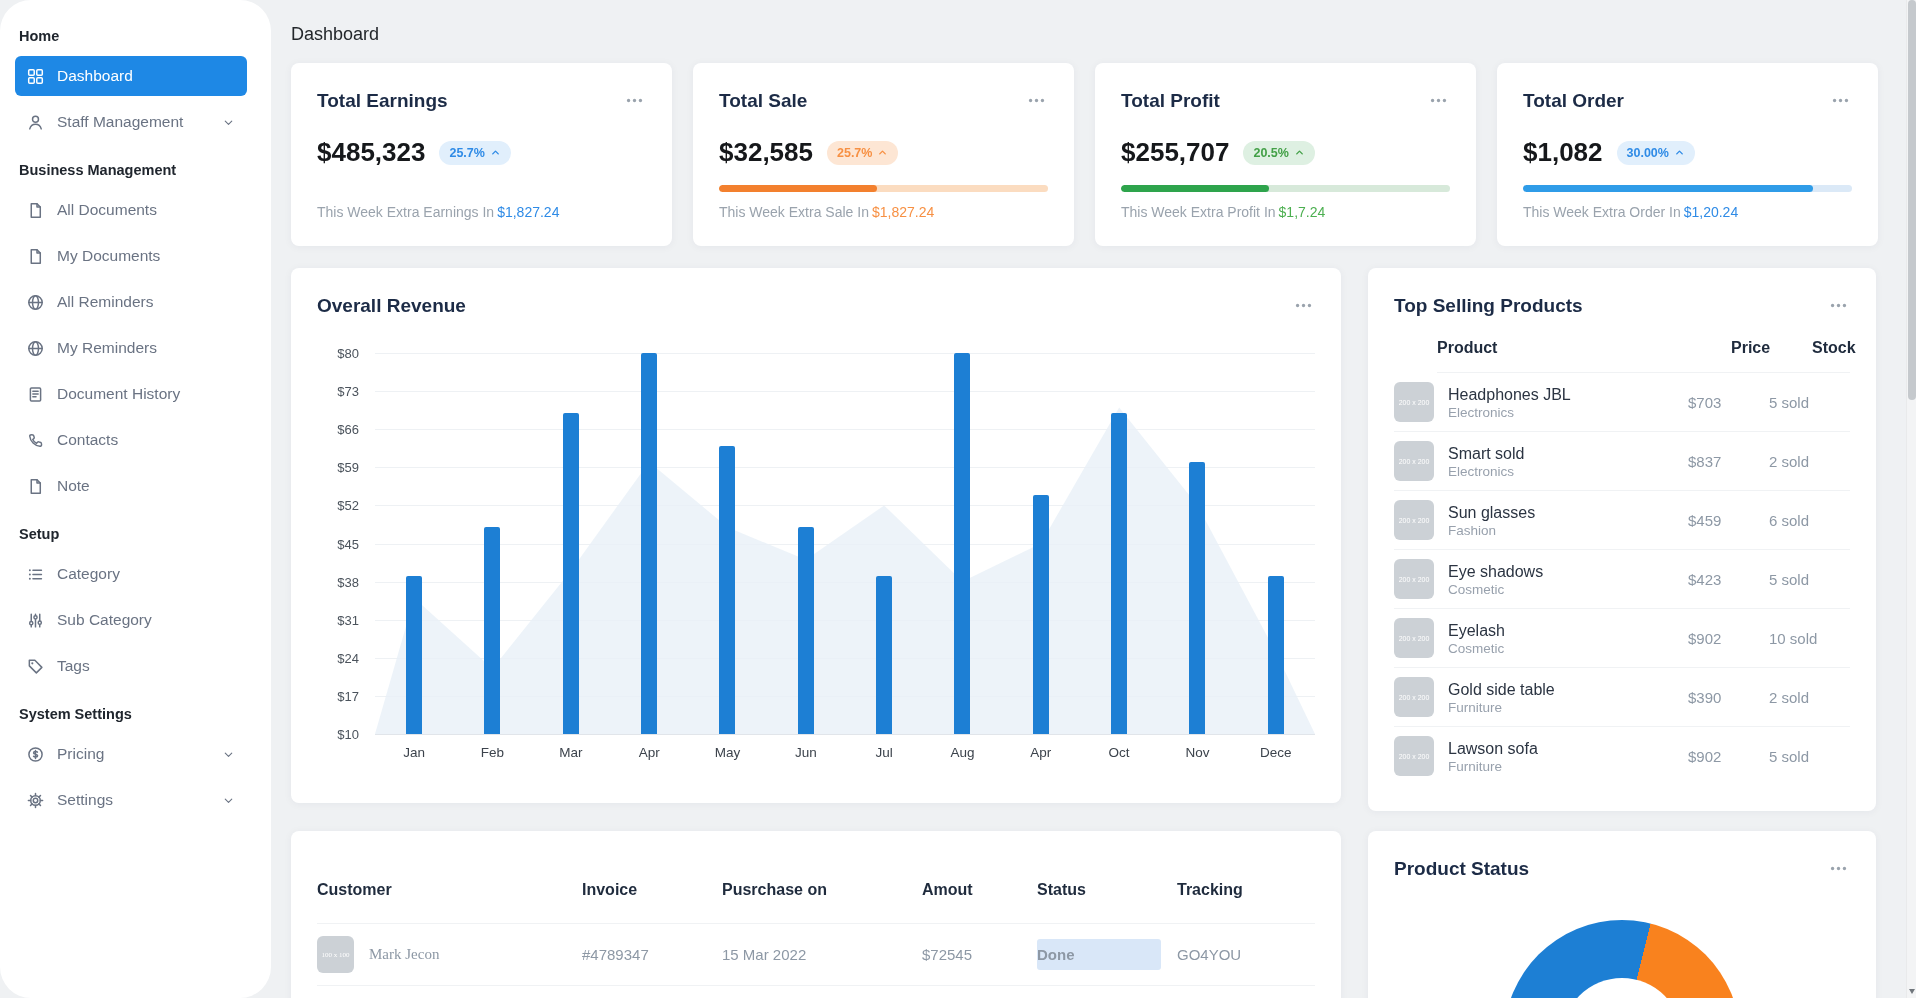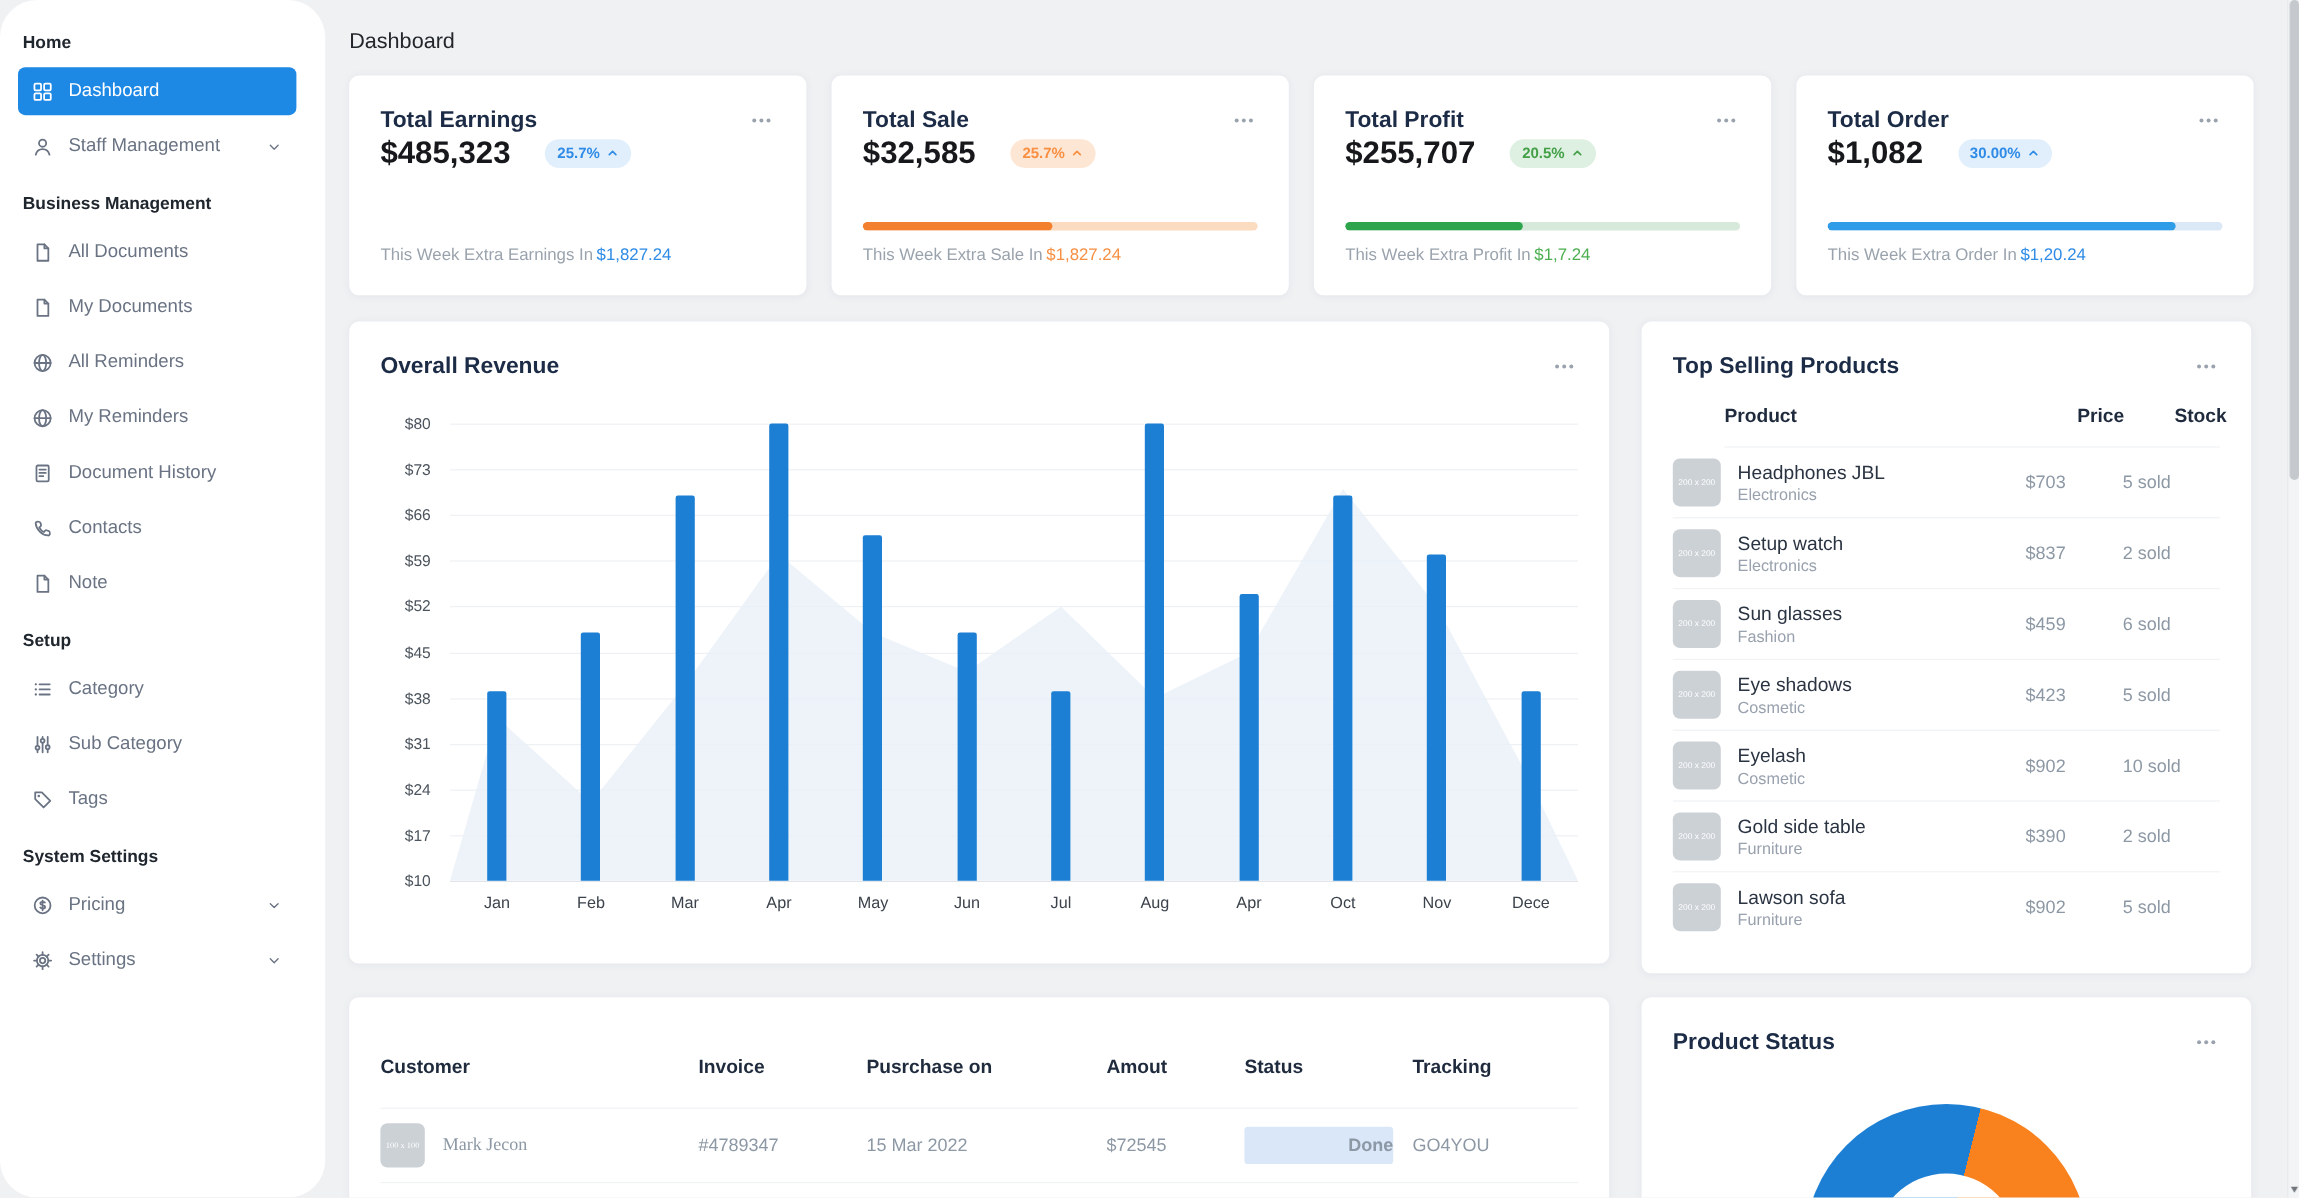--- a/index.html
+++ b/index.html
@@ -25,21 +25,21 @@
   .content { width:1587px; }
   .card { background:#fff; border-radius:8px; box-shadow:0 1px 8px rgba(25,40,70,.05); padding:26px; }
   .card-head { display:flex; justify-content:space-between; align-items:center; }
   .card-head h2 { font-size:19px; font-weight:600; color:#1c2b46; }
   .dots { background:none; border:none; color:#9aa3ad; cursor:pointer; padding:2px; }
   .dots .ic { width:19px; height:19px; stroke:none; fill:currentColor; }
   
   .stats-row { display:flex; gap:21px; }
   .stat-card { width:438px; height:183px; display:flex; flex-direction:column; }
   .stat-title { font-size:19px; font-weight:600; color:#1c2b46; }
-  .value-row { display:flex; align-items:center; gap:29px; margin-top:0; }
+  .value-row { display:flex; align-items:center; gap:14px; margin-top:25px; }
   .stat-value { font-size:26px; font-weight:700; color:#16181b; }
   .badge { display:inline-flex; align-items:center; gap:5px; font-size:12.5px; font-weight:700;
            border-radius:12px; padding:5px 10px; }
   .badge .ic { width:11px; height:11px; stroke-width:2; }
   .b-blue   { background:#e1effc; color:#2f8be6; }
   .b-orange { background:#fde6d4; color:#f79043; }
   .b-green  { background:#def0e2; color:#43a047; }
   .spacer { flex:1; }
   .progress { height:7px; border-radius:4px; overflow:hidden; }
   .progress .fill { height:100%; border-radius:4px; }
@@ -82,21 +82,21 @@
   .orders-card { width:1050px; height:480px; }
   .ord-head { display:grid; grid-template-columns:265px 140px 200px 115px 140px 1fr; font-size:16px;
               font-weight:600; color:#1f2b3d; margin-top:24px; padding-bottom:24px; border-bottom:1px solid #f0f2f4; }
   .ord-row { display:grid; grid-template-columns:265px 140px 200px 115px 140px 1fr; align-items:center;
              padding:12px 0; border-bottom:1px solid #f0f2f4; }
   .ord-cust { display:flex; align-items:center; gap:15px;font-family:Liberation Serif, serif; }
   .avatar { width:37px; height:37px; border-radius:6px; background:#ccd1d6; color:#fff; font-size:7px;
             display:flex; align-items:center; justify-content:center; flex-shrink:0; }
   .ord-row span, .ord-name { font-size:15px; color:#8d98a5; }
   .status-pill { display:inline-block; background:#d9e7f8; color:#2d6cb5; font-size:13px; font-weight:700;
-                 padding:7px 0; width:124px; text-align:right; border-radius:3px; }
+                 padding:7px 0; width:124px; text-align:left; border-radius:3px; }
   
   .status-card { width:508px; height:480px; }
   .donut { width:236px; height:236px; border-radius:50%; margin:40px auto 0; position:relative; }
   .donut::after { content:""; position:absolute; inset:58px; background:#fff; border-radius:50%; }
   
   .scrollbar { position:fixed; top:0; right:0; width:10px; height:998px; background:#f3f4f5; border-left:1px solid #e9eaeb; }
   .scroll-thumb { position:absolute; top:0; left:1px; width:8px; height:400px; background:#c5c9cd; border-radius:4px; }
   .scroll-down { position:absolute; bottom:2px; left:0; width:10px; height:10px; display:flex; align-items:center; justify-content:center; }
   .scroll-down .tri { width:0; height:0; border-left:3px solid transparent; border-right:3px solid transparent; border-top:5px solid #70767c; }
 </style>
@@ -516,21 +516,21 @@
                 <div class="p-cat">Electronics</div>
               </div>
           </div>
           <span class="p-price">$703</span>
           <span class="p-stock">5 sold</span>
         </div>
         <div class="prod-row">
           <div class="prod-main">
             <div class="thumb">200 x 200</div>
             <div>
-                <div class="p-name">Setup watch</div>
+                <div class="p-name">Smart sold</div>
                 <div class="p-cat">Electronics</div>
               </div>
           </div>
           <span class="p-price">$837</span>
           <span class="p-stock">2 sold</span>
         </div>
         <div class="prod-row">
           <div class="prod-main">
             <div class="thumb">200 x 200</div>
             <div>

